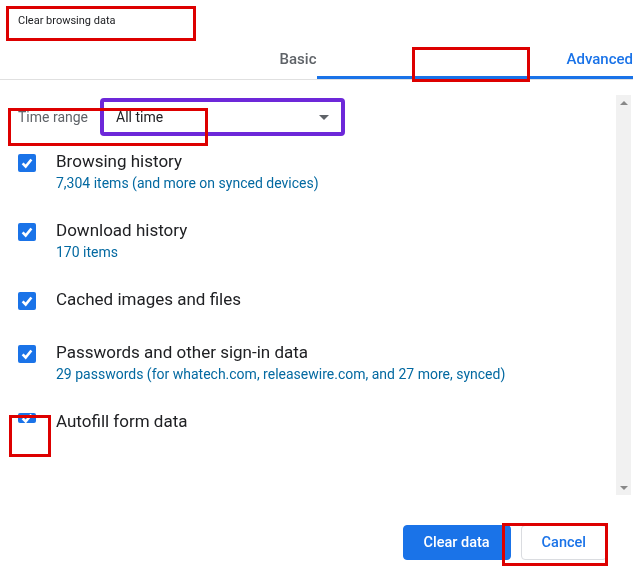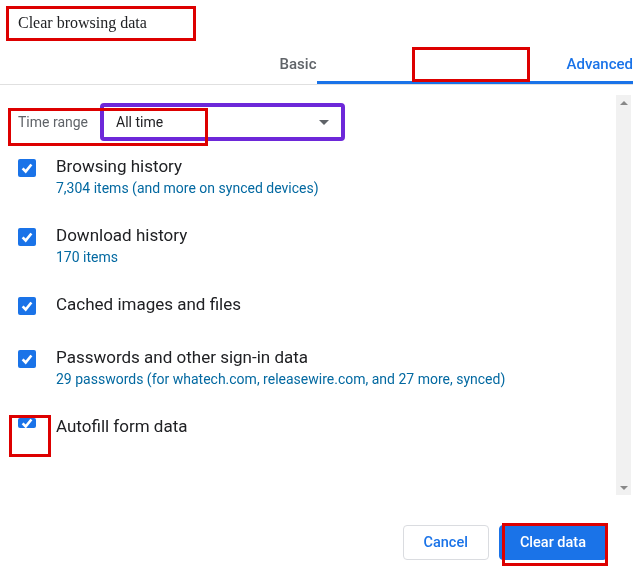--- a/index.html
+++ b/index.html
@@ -5,25 +5,24 @@
   * { box-sizing: border-box; margin: 0; padding: 0; }
   body {
     font-family: Roboto, Arial, sans-serif;
     width: 633px;
     height: 575px;
     background: #fff;
     position: relative;
     overflow: hidden;
   }
   .dialog-title {
-    font-size: 16px;
+    font-size: 11px;
     color: #202124;
     padding: 14px 0 12px 18px;
     position: relative;
-    font-family: Liberation Serif, serif;
   }
   .red-box {
     border: 3px solid #d00;
     position: absolute;
     pointer-events: none;
   }
   .tabs {
     display: flex;
     height: 40px;
   }
@@ -250,21 +249,21 @@
 <div class="scrollbar">
   <div class="scroll-arrow up">
       <div></div>
     </div>
   <div class="scroll-arrow down">
       <div></div>
     </div>
 </div>
 
 <div class="footer">
+  <div class="btn btn-primary">Clear data</div>
   <div class="btn btn-cancel">Cancel</div>
-  <div class="btn btn-primary">Clear data</div>
 </div>
 
 <div class="red-box" style="left:6px;top:6px;width:190px;height:35px"></div>
 <div class="red-box" style="left:412px;top:47px;width:118px;height:35px"></div>
 <div class="red-box" style="left:8px;top:108px;width:200px;height:38px"></div>
 <div class="red-box" style="left:9px;top:415px;width:42px;height:42px"></div>
 <div class="red-box" style="left:502px;top:523px;width:106px;height:43px"></div>
 
 </body></html>

